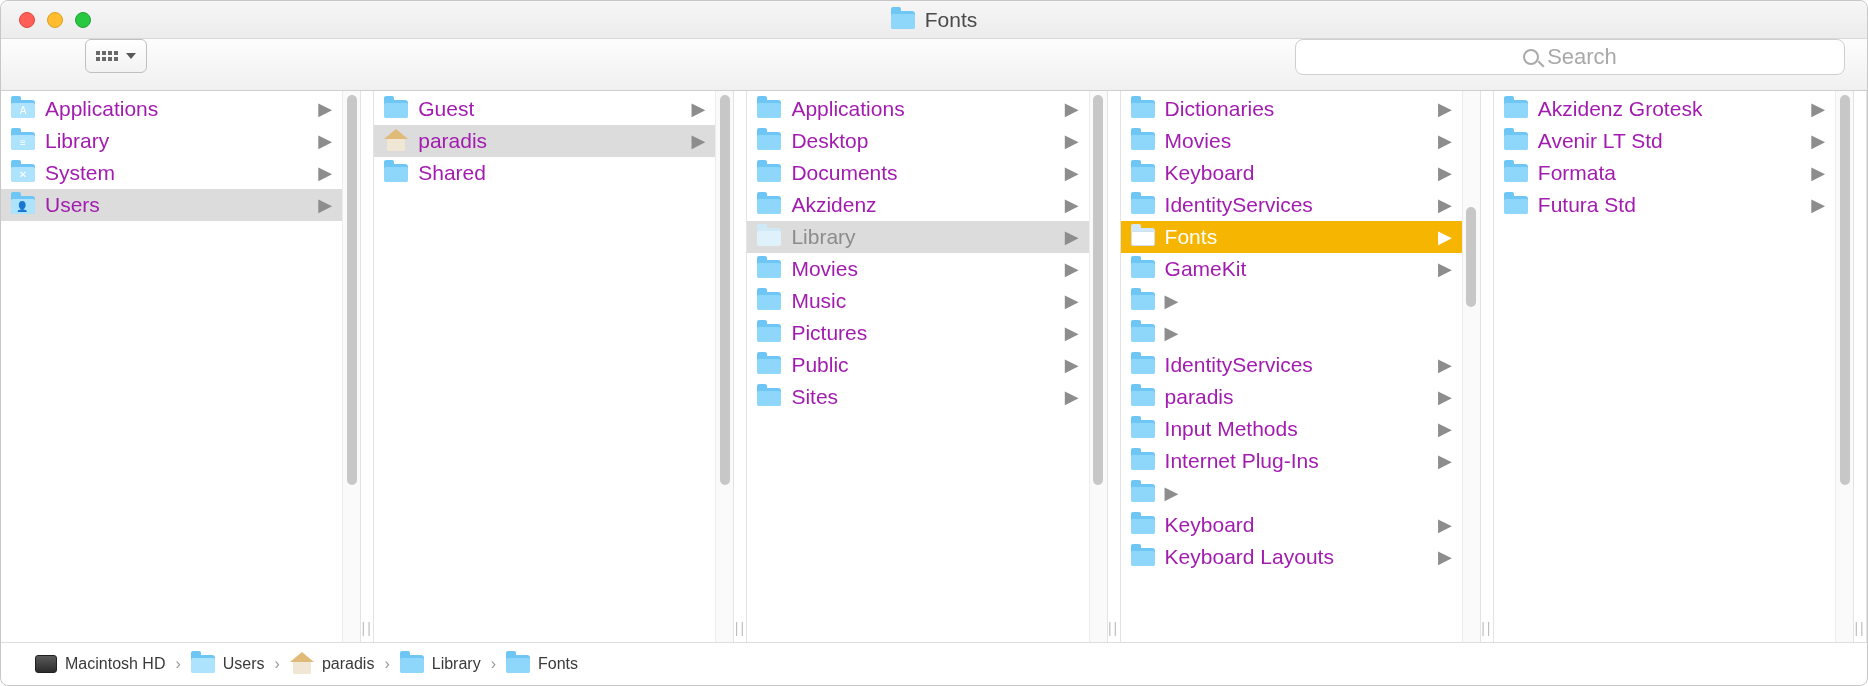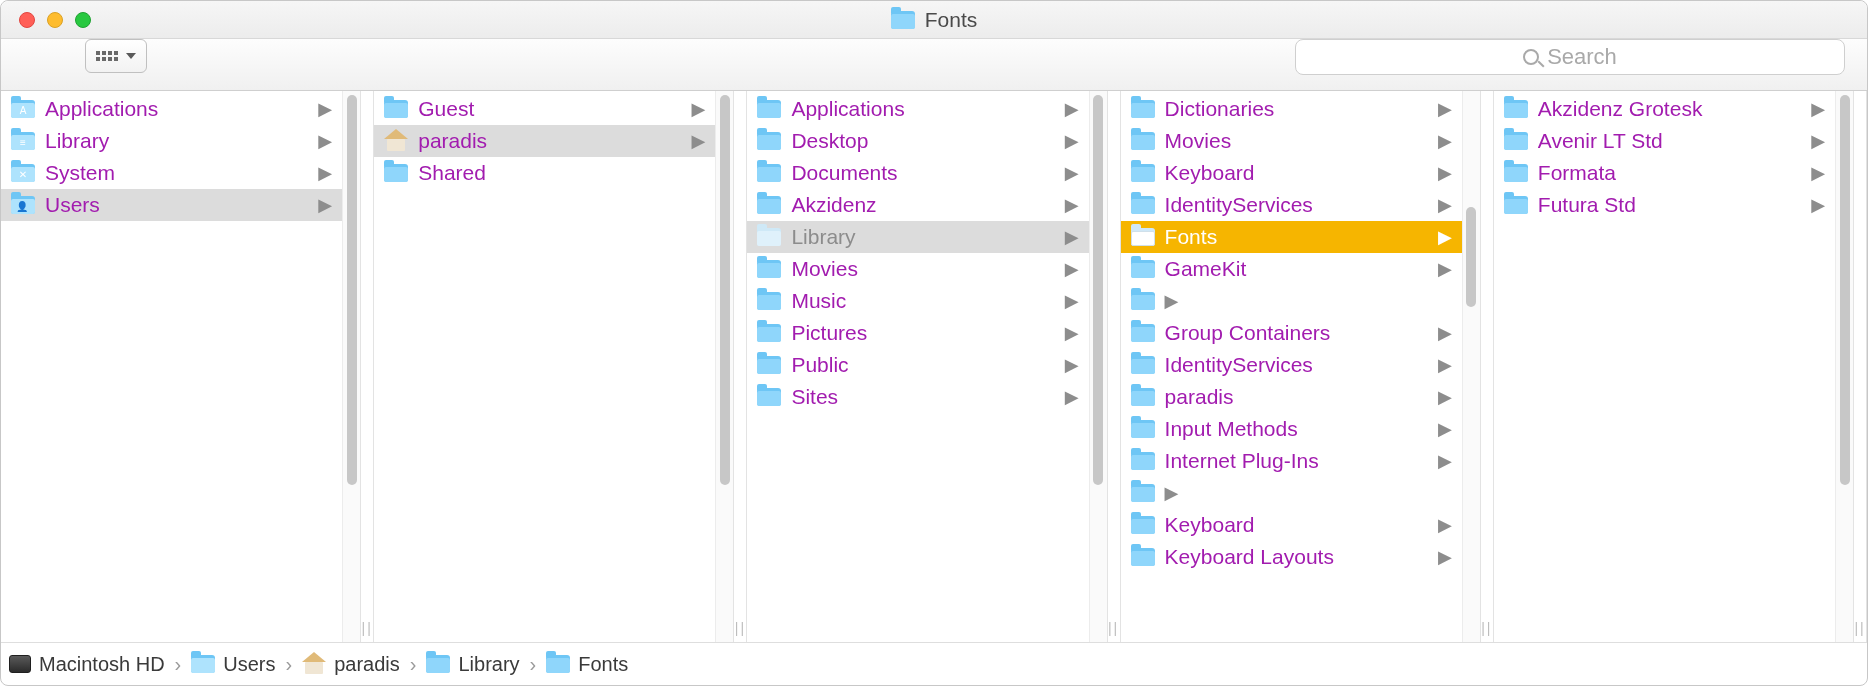--- a/index.html
+++ b/index.html
@@ -31,21 +31,21 @@
   .row.sel-grey { background: #dcdcdc; }
   .row.sel-grey-muted { background: #dcdcdc; }
   .row.sel-grey-muted .label { color: #8c8c8c; }
   .row.sel-gold { background: #f6b500; }
   .row.sel-gold .label { color: #fff; }
   .row.sel-gold .arrow { color: #fff; }
   .scroll { width: 18px; display: flex; flex-direction: column; align-items: center; border-left: 1px solid #ececec; background: #fafafa; position: relative; }
   .scroll .thumb { width: 10px; background: #c7c7c7; border-radius: 6px; position: absolute; }
   .divider { width: 14px; background: #ffffff; display: flex; align-items: flex-end; justify-content: center; border-left: 1px solid #e3e3e3; border-right: 1px solid #e3e3e3; padding-bottom: 6px; }
   .divider .grip { color: #bdbdbd; font-size: 14px; letter-spacing: 2px; }
-  .pathbar { height: 42px; display: flex; align-items: center; gap: 8px; padding: 0 8px; font-size: 20px; color: #3a3a3a; }
+  .pathbar { height: 42px; display: flex; align-items: center; gap: 8px; padding: 0 34px; font-size: 16px; color: #3a3a3a; }
   .crumb { display: flex; align-items: center; gap: 8px; }
   .sep { color: #9a9a9a; padding: 0 2px; }
 
   
   .folder { width: 24px; height: 18px; position: relative; }
   .folder .back { position:absolute; left:0; top:0; width:24px; height:18px; background:#6ec6f5; border-radius:3px; }
   .folder .tab { position:absolute; left:0; top:-4px; width:10px; height:6px; background:#6ec6f5; border-radius:2px 2px 0 0; }
   .folder .front { position:absolute; left:0; top:3px; width:24px; height:15px; background:#8fd6fb; border-radius:2px; }
   .folder.white .back { background:#d0e8f7; }
   .folder.white .tab { background:#d0e8f7; }
@@ -357,21 +357,20 @@
               <span class="front"></span>
             </span>
             <span class="arrow">▶</span>
           </div>
           <div class="row">
             <span class="folder">
               <span class="tab"></span>
               <span class="back"></span>
               <span class="front"></span>
             </span>
-            <span class="label">Group Containers</span>
             <span class="arrow">▶</span>
           </div>
           <div class="row">
             <span class="folder">
               <span class="tab"></span>
               <span class="back"></span>
               <span class="front"></span>
             </span>
             <span class="label">IdentityServices</span>
             <span class="arrow">▶</span>

